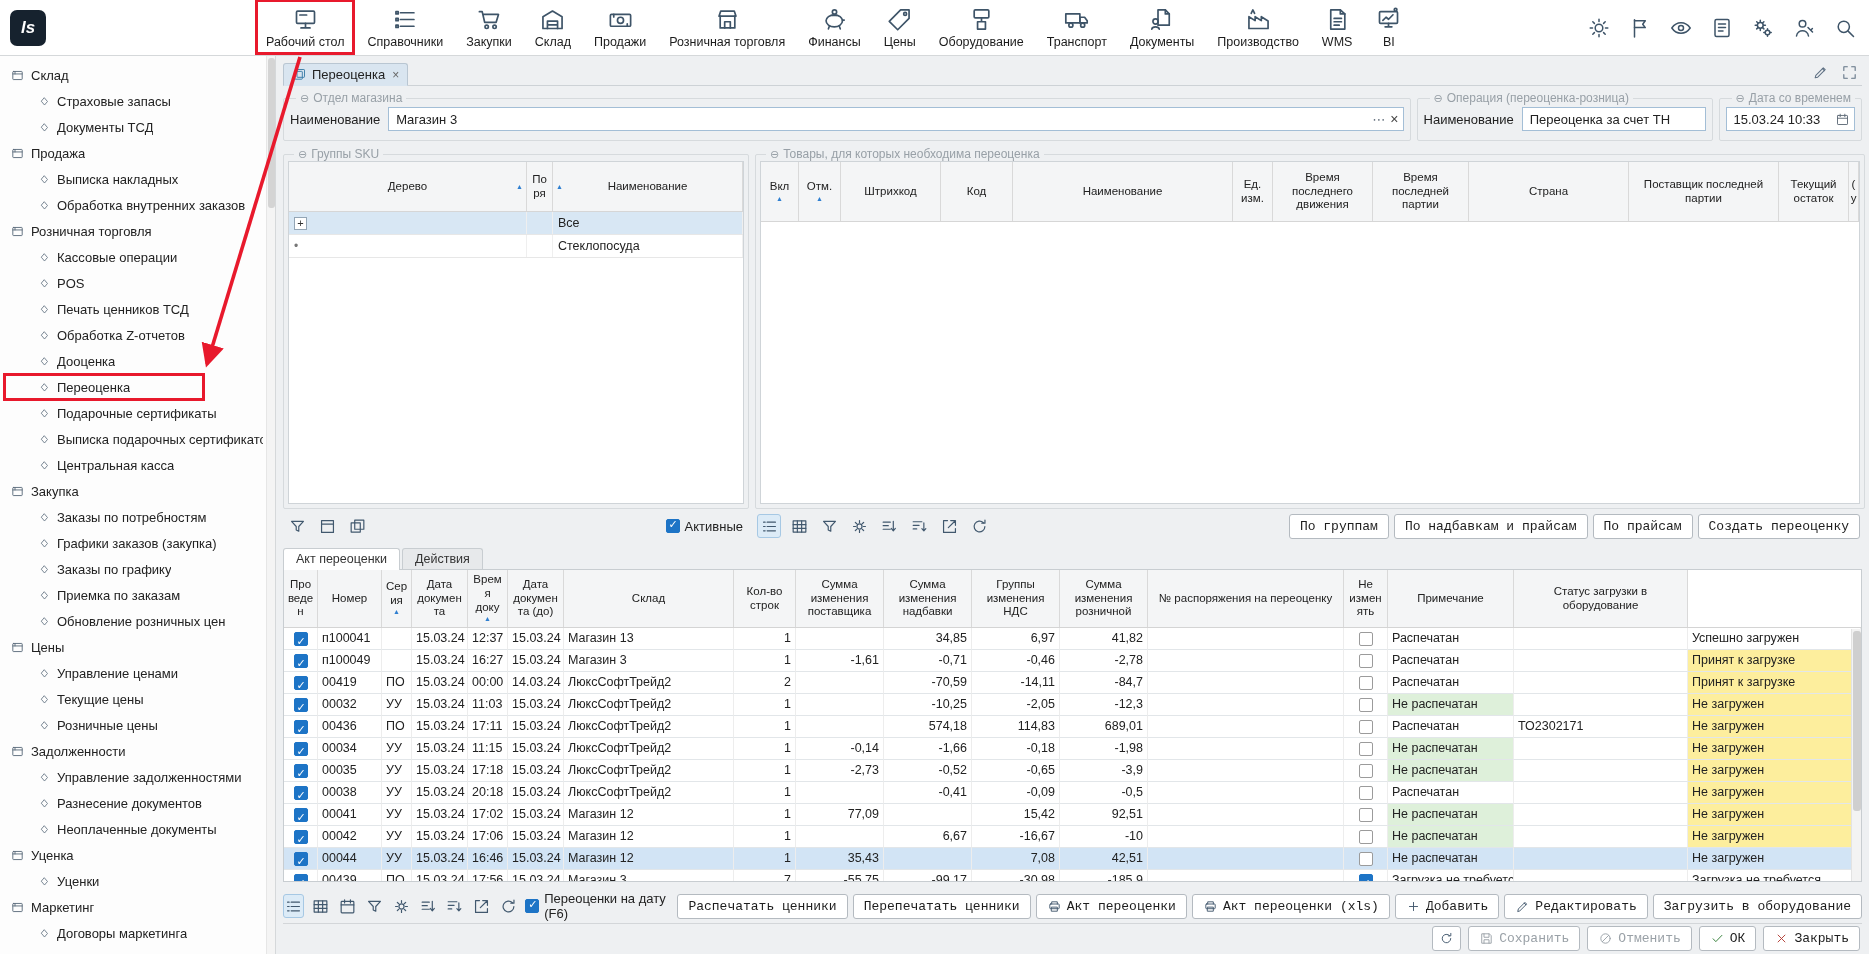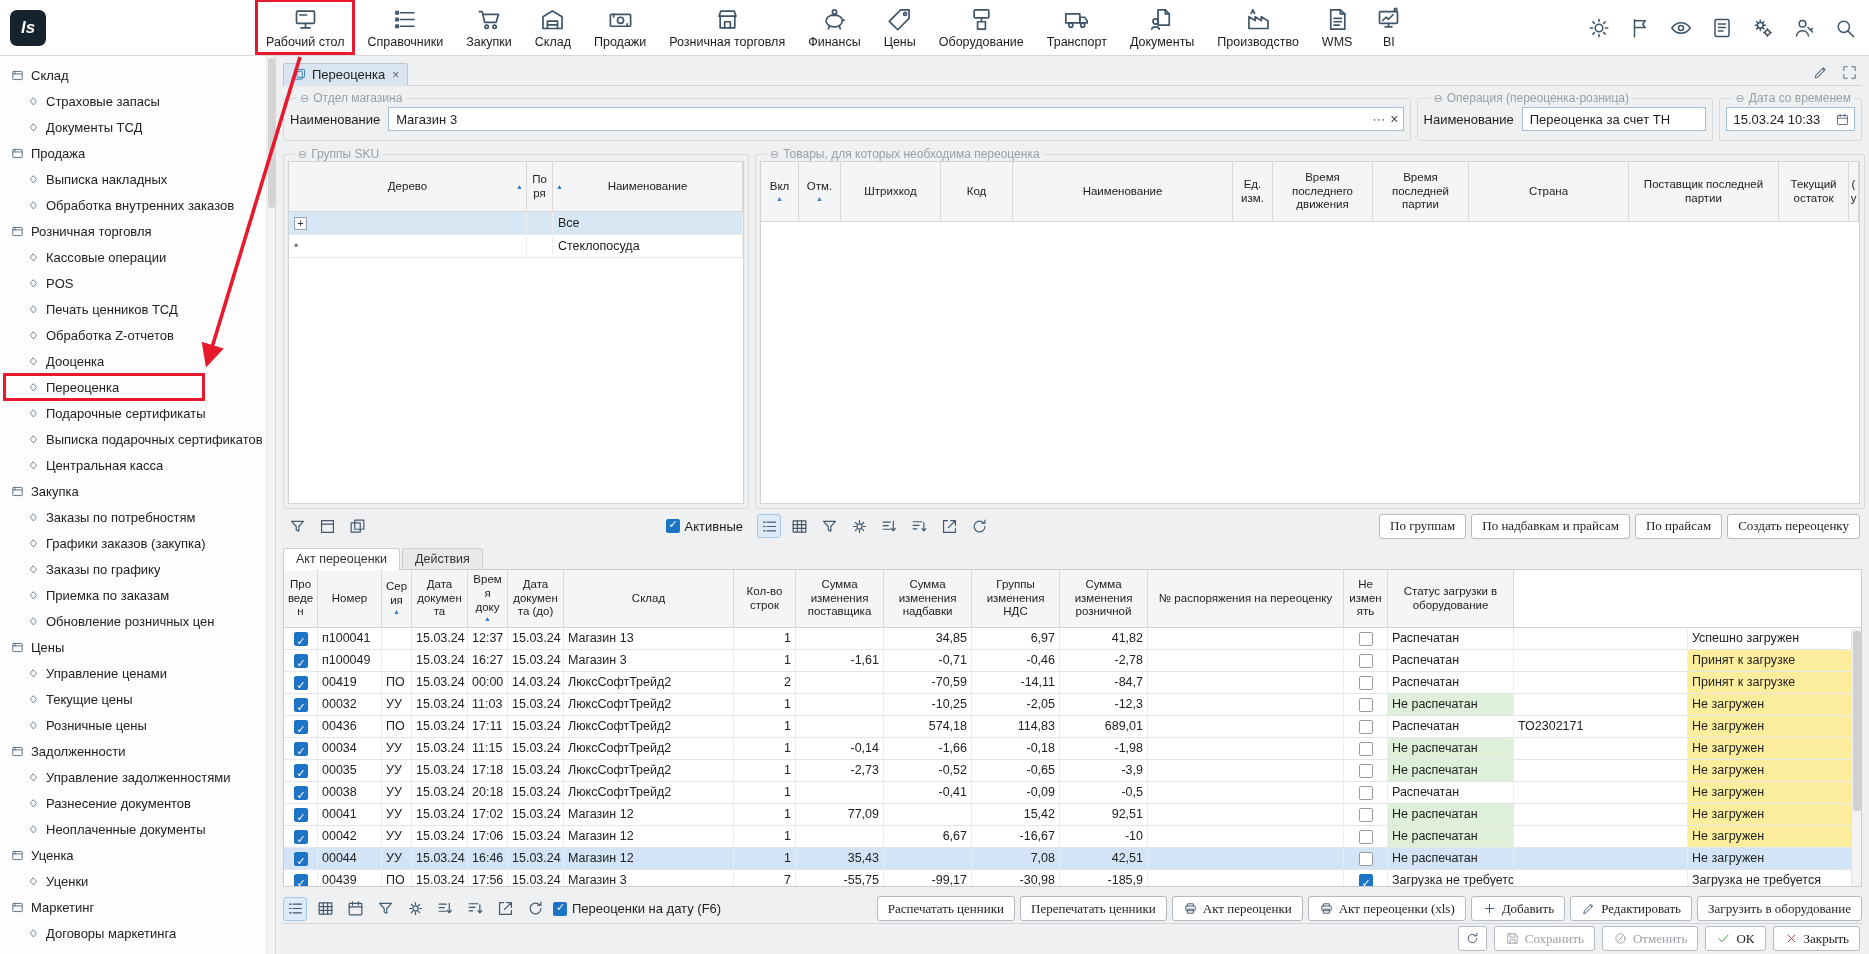--- a/index.html
+++ b/index.html
@@ -21,21 +21,21 @@
 .mlabel{font-size:12.5px;color:#1c1c1c;white-space:nowrap}
 .module.annotated::after{content:"";position:absolute;left:-3px;right:-3px;top:-3px;bottom:-2px;border:3px solid var(--annot);pointer-events:none}
 .top-right{margin-left:auto;display:flex;gap:17px;align-items:center}
 .ricon .ic{width:24px;height:24px;color:#3e5468}
 
 
 .shell{flex:1;display:flex;min-height:0}
 .sidebar{width:276px;background:#fdfdfd;border-right:1px solid #d5d8da;position:relative;flex:0 0 auto;padding:6px 12px 0 0;overflow:hidden}
 .nrow{position:relative;height:26px;display:flex;align-items:center;gap:6px;white-space:nowrap;cursor:default}
 .nrow.group{padding-left:10px}
-.nrow.item{padding-left:27px}
+.nrow.item{padding-left:38px}
 .nrow .ic{width:15px;height:15px;color:#5d6d7d;flex:0 0 auto}
 .nrow.item .ic{width:13px;height:13px}
 .ntext{font-size:13px;overflow:hidden;text-overflow:clip}
 .nrow.annotated::after{content:"";position:absolute;left:3px;right:58px;top:-1px;bottom:-1px;border:3px solid var(--annot);pointer-events:none}
 .sb-scroll{position:absolute;top:0;right:0;bottom:0;width:9px;background:#f4f4f4;border-left:1px solid #e6e6e6}
 .sb-thumb{width:7px;margin:2px 0 0 1px;height:150px;background:#d4d4d4;border-radius:3px}
 
 
 .main{flex:1;display:flex;flex-direction:column;min-width:0;padding:0 7px;position:relative}
 .tabbar{flex:0 0 27px;display:flex;align-items:flex-end;margin-top:3px;border-bottom:1px solid #cdd2d6}
@@ -85,21 +85,21 @@
 .ptoolbar{flex:0 0 30px;display:flex;align-items:center;gap:6px;padding:4px 2px 0}
 .tbic{display:inline-flex;align-items:center;justify-content:center;width:24px;height:24px;border-radius:3px;color:#41586e;cursor:pointer}
 .tbic .ic{width:19px;height:19px}
 .tbic.active{background:#dcebf7;border:1px solid #a6c8e4}
 .cbl{display:flex;align-items:center;gap:5px;font-size:13px;cursor:pointer}
 .cbl.right{margin-left:auto;margin-right:4px}
 .cb{width:14px;height:14px;border:1px solid #9b9b9b;border-radius:2px;background:#fff;position:relative;flex:0 0 auto;display:inline-block}
 .cb.on{background:#1d74c6;border-color:#1d74c6}
 .cb.on::after{content:"✓";position:absolute;left:2px;top:-2px;color:#fff;font-size:11px;font-weight:bold}
 .gbtns{margin-left:auto;display:flex;gap:5px}
-.btn{display:inline-flex;align-items:center;gap:5px;height:25px;padding:0 10px;background:#fff;border:1px solid #b4bac0;border-radius:3px;font-family:Liberation Serif, serif;font-size:13px;color:#1d1d1d;cursor:pointer;white-space:nowrap}
+.btn{display:inline-flex;align-items:center;gap:5px;height:25px;padding:0 10px;background:#fff;border:1px solid #b4bac0;border-radius:3px;font-family:Liberation Mono, monospace;font-size:13px;color:#1d1d1d;cursor:pointer;white-space:nowrap}
 .btn .ic{width:15px;height:15px;color:#42586d}
 
 
 .bottom{flex:1;display:flex;flex-direction:column;min-height:0;margin-top:5px}
 .tabs2{display:flex;flex:0 0 25px;align-items:flex-end;gap:2px}
 .tab2{padding:3px 12px;font-size:12.5px;border:1px solid #c8cdd1;border-bottom:none;background:#e7e9eb;border-radius:3px 3px 0 0;color:#333;cursor:pointer}
 .tab2.active{background:#fff;position:relative;z-index:2;margin-bottom:-1px;padding-bottom:4px}
 .acts-box{flex:1;min-height:0;border:1px solid #c8cdd1;background:#fff;display:flex;flex-direction:column;position:relative;overflow:hidden}
 .ahead{display:grid;grid-template-columns:var(--acts-grid);flex:0 0 58px;border-bottom:1px solid #d4d4d4}
 .abody{flex:1;overflow:hidden}
@@ -807,20 +807,23 @@
                 <span>Группы изменения НДС</span>
               </div>
               <div class="hcell">
                 <span>Сумма изменения розничной</span>
               </div>
               <div class="hcell">
                 <span>№ распоряжения на переоценку</span>
               </div>
               <div class="hcell">
                 <span>Не изменять</span>
+              </div>
+              <div class="hcell">
+                <span>Примечание</span>
               </div>
               <div class="hcell">
                 <span>Статус загрузки в оборудование</span>
               </div>
             </div>
           <div class="abody">
               <div class="arow">
                 <div class="acell ch">
                   <span class="cb on"></span>
                 </div>

